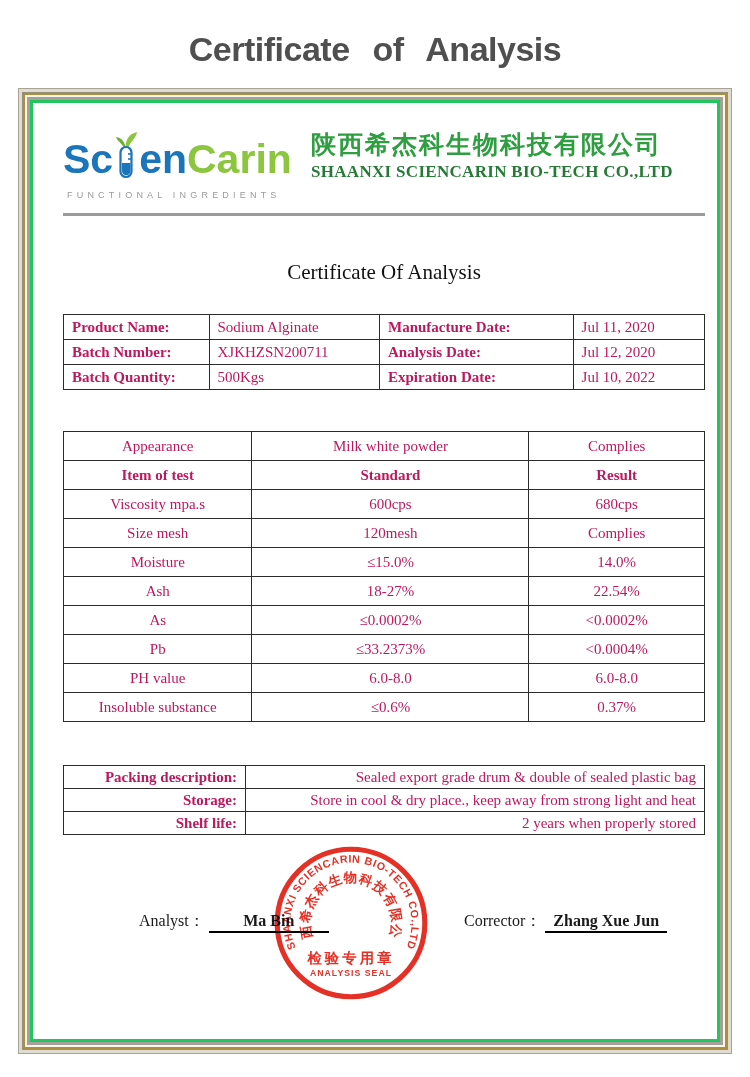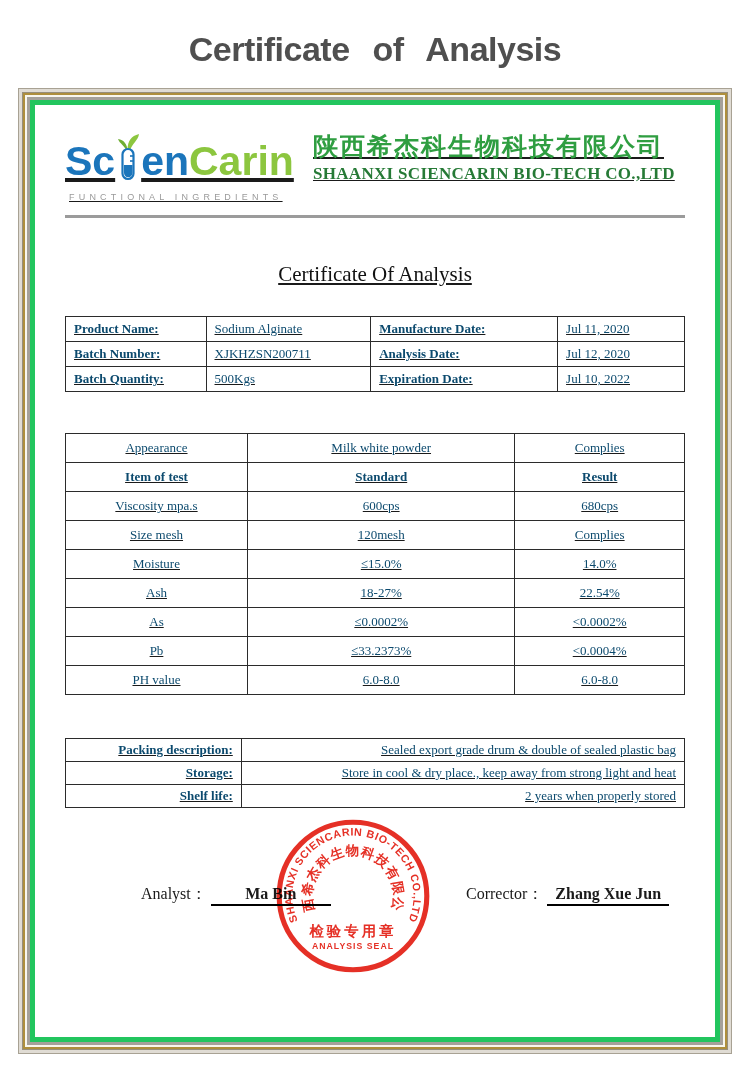--- a/index.html
+++ b/index.html
@@ -10,40 +10,40 @@
     text-align:center;margin:0;padding-top:30px;height:58px;
     font-family:"Liberation Sans",sans-serif;font-weight:bold;
     font-size:34px;color:#4f4f4f;letter-spacing:-0.5px;word-spacing:14px;
   }
 
   
   .frame1{margin:0 18px;border:1px solid #a8a294;background:#e0dcd4;padding:3px;height:966px;box-sizing:border-box;}
   .frame2{border:1px solid #978f7c;height:100%;box-sizing:border-box;}
   .frame3{border:2px solid #ae8f3c;background:#f9f7ee;padding:2px;height:100%;box-sizing:border-box;}
   .frame4{border:3px solid #a5a19a;height:100%;box-sizing:border-box;}
-  .frame5{border:5px solid #22c55e;background:#ffffff;height:100%;box-sizing:border-box;padding:14px 30px 0 30px;text-decoration:underline;}
+  .frame5{border:3px solid #22c55e;background:#ffffff;height:100%;box-sizing:border-box;padding:14px 12px 0 30px;}
 
   
   .header{display:flex;align-items:flex-start;height:82px;margin-top:4px;}
   .logo-block{width:238px;flex:none;padding-top:6px;}
   .logo-line{font-family:"Liberation Sans",sans-serif;font-weight:bold;font-size:41px;line-height:46px;white-space:nowrap;}
   .logo-blue{color:#1b75bb;}
   .logo-green{color:#8cc63f;}
   .tube{display:inline-block;vertical-align:-6px;margin:0 1px;}
   .tagline{font-family:"Liberation Sans",sans-serif;font-size:9px;color:#9a9a9a;letter-spacing:4.2px;margin-top:2px;padding-left:4px;white-space:nowrap;}
   .company-block{padding-top:8px;margin-left:10px;}
   .company-cn{font-family:"Liberation Sans",sans-serif;font-weight:bold;font-size:25px;color:#2f9e41;letter-spacing:2px;line-height:30px;white-space:nowrap;}
   .company-en{font-family:"Liberation Serif",serif;font-weight:bold;font-size:17px;color:#267a36;margin-top:3px;letter-spacing:0.3px;white-space:nowrap;}
   .head-rule{border:none;border-top:3px solid #9b9b9b;margin:10px 0 0 0;}
 
   
   .doc-title{text-align:center;font-size:21px;margin-top:44px;color:#111;}
 
   
-  table{border-collapse:collapse;width:100%;font-size:13px;color:#0c4a6e;}
+  table{border-collapse:collapse;width:100%;font-size:15px;color:#be185d;}
   td,th{border:1px solid #2b2b2b;padding:0 8px;}
 
   .info-table{margin-top:29px;}
   .info-table td{height:24px;}
   .info-table .lbl{font-weight:bold;}
   .info-table .c1{width:22.7%;}
   .info-table .c2{width:26.6%;}
   .info-table .c3{width:30.2%;}
   .info-table .c4{width:20.5%;margin-top:29px;}
 
@@ -164,20 +164,25 @@
       </tr>
       <tr>
         <td>Pb</td>
         <td>≤33.2373%</td>
         <td>&lt;0.0004%</td>
       </tr>
       <tr>
         <td>PH value</td>
         <td>6.0-8.0</td>
         <td>6.0-8.0</td>
+      </tr>
+      <tr>
+        <td>Insoluble substance</td>
+        <td>≤0.6%</td>
+        <td>0.37%</td>
       </tr>
     </tbody>
   </table>
 
   <table class="pack-table">
     <tbody>
       <tr>
         <td class="lbl">Packing description:</td>
         <td>Sealed export grade drum &amp; double of sealed plastic bag</td>
       </tr>

